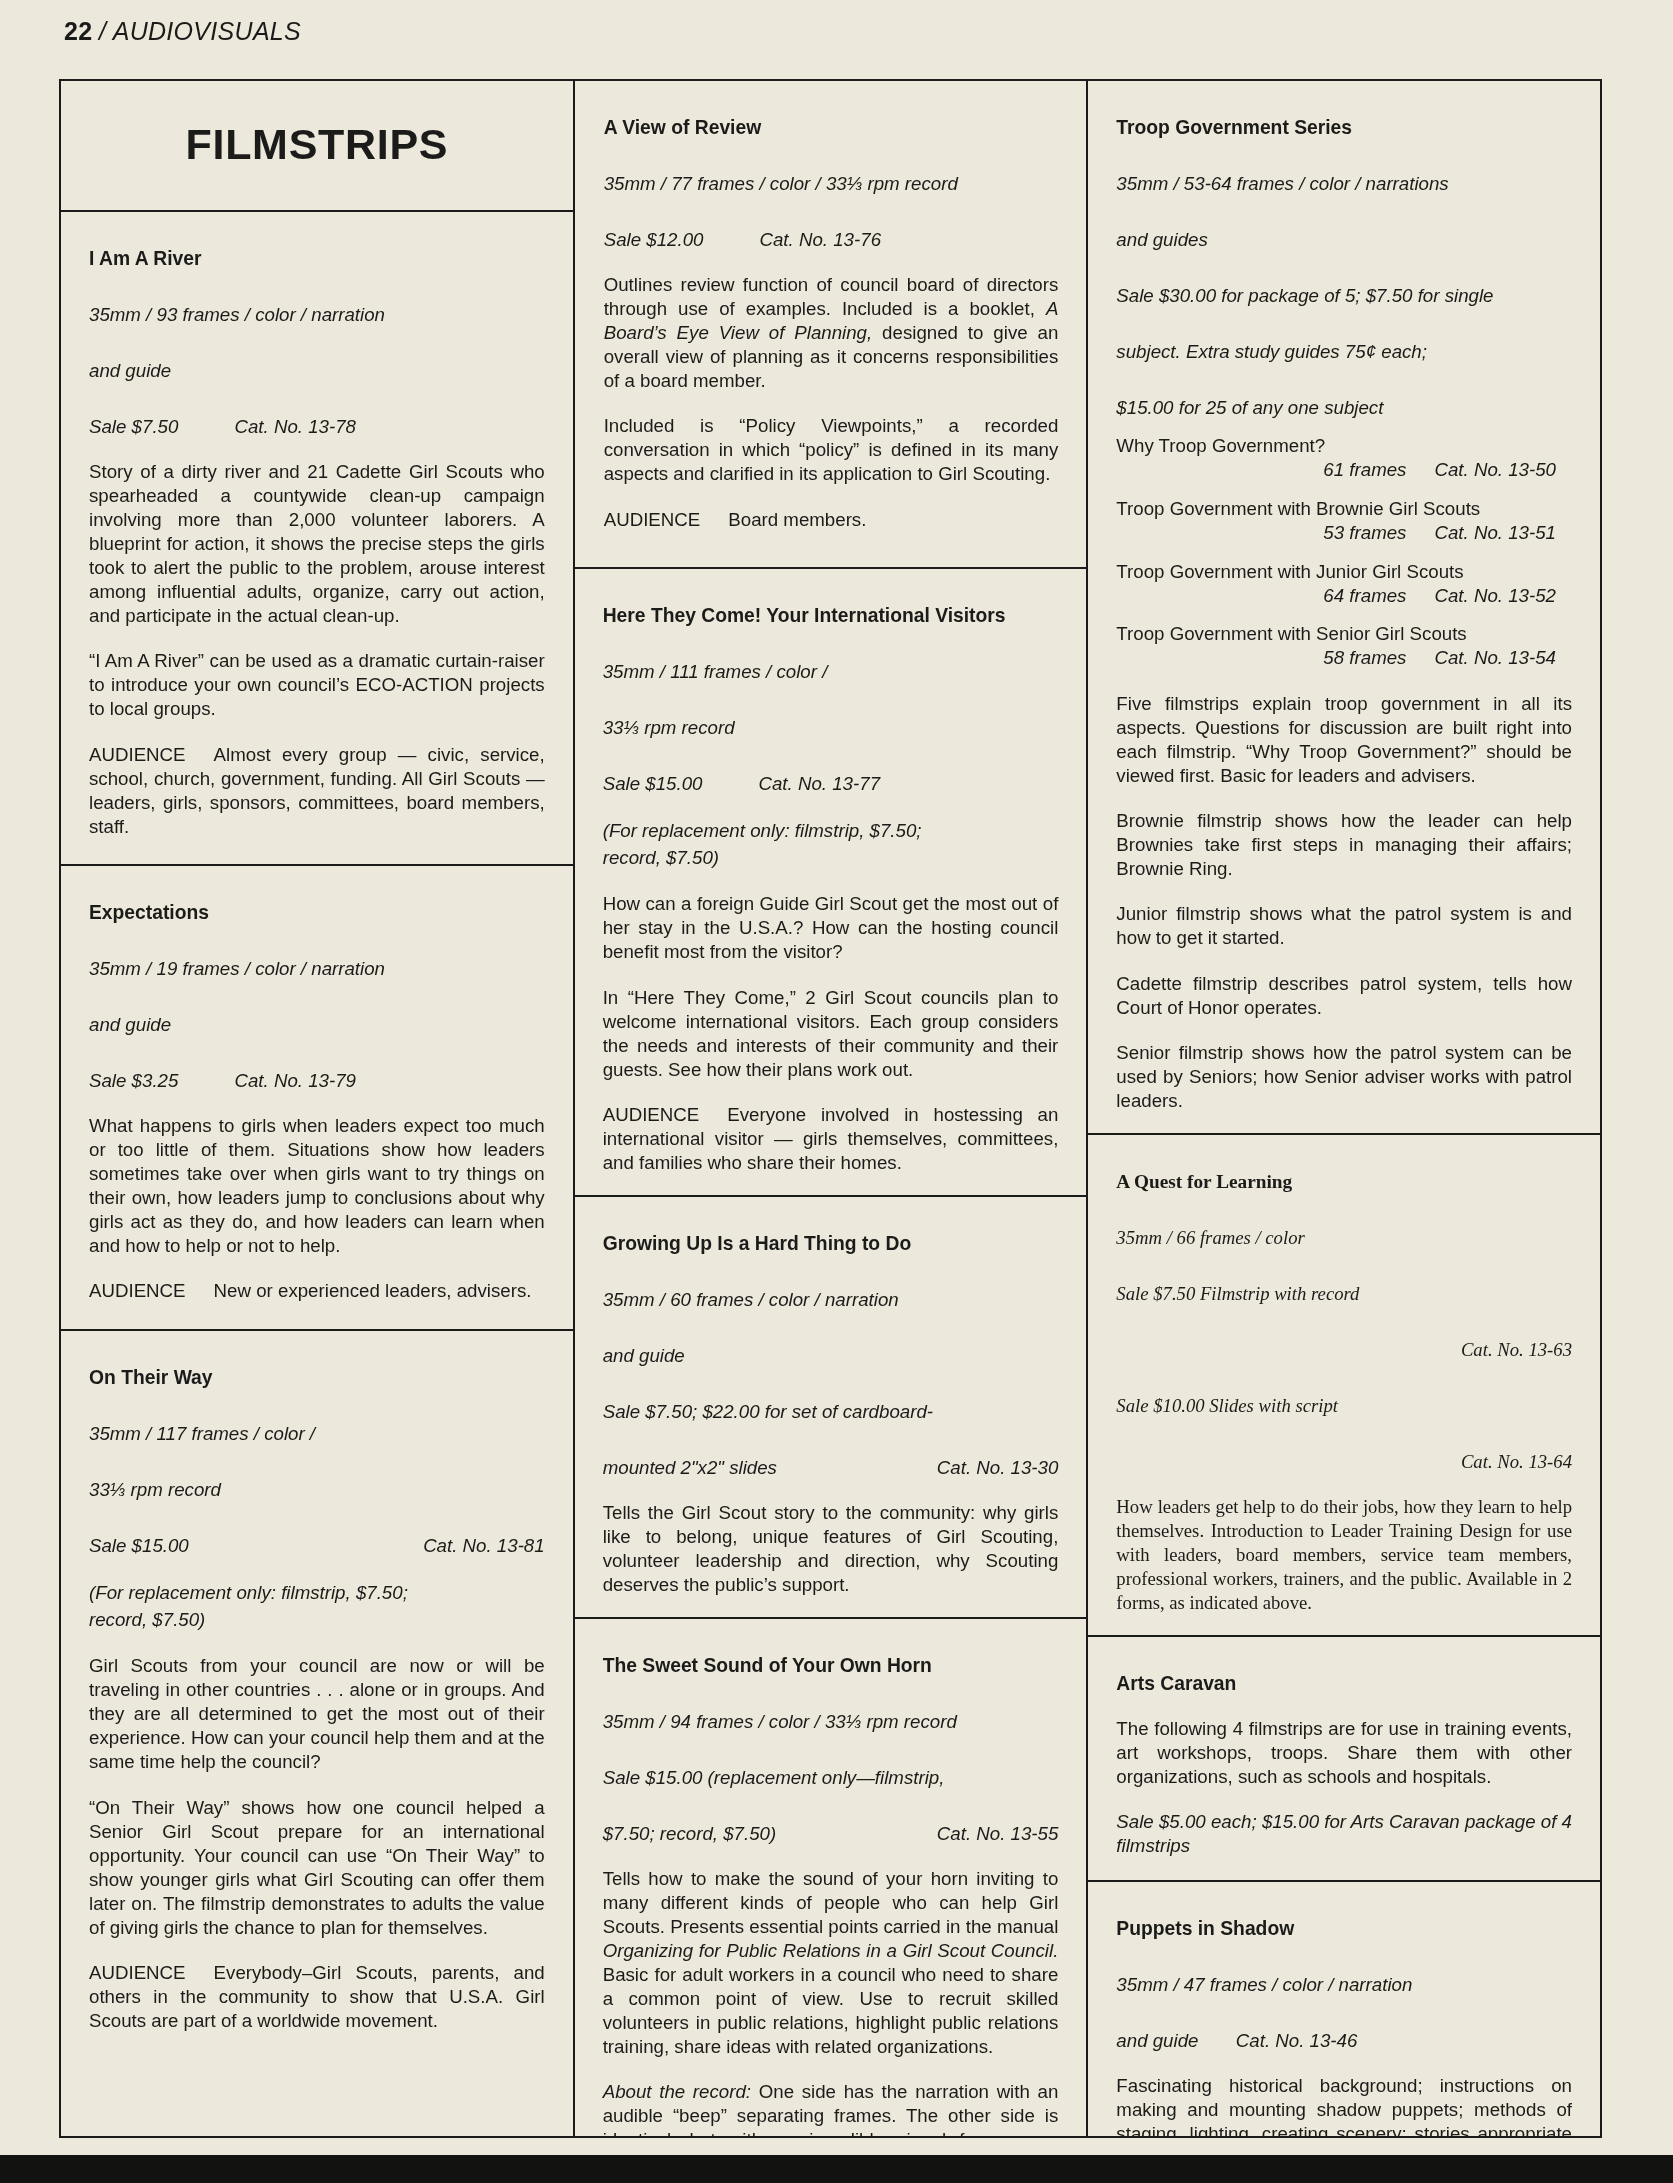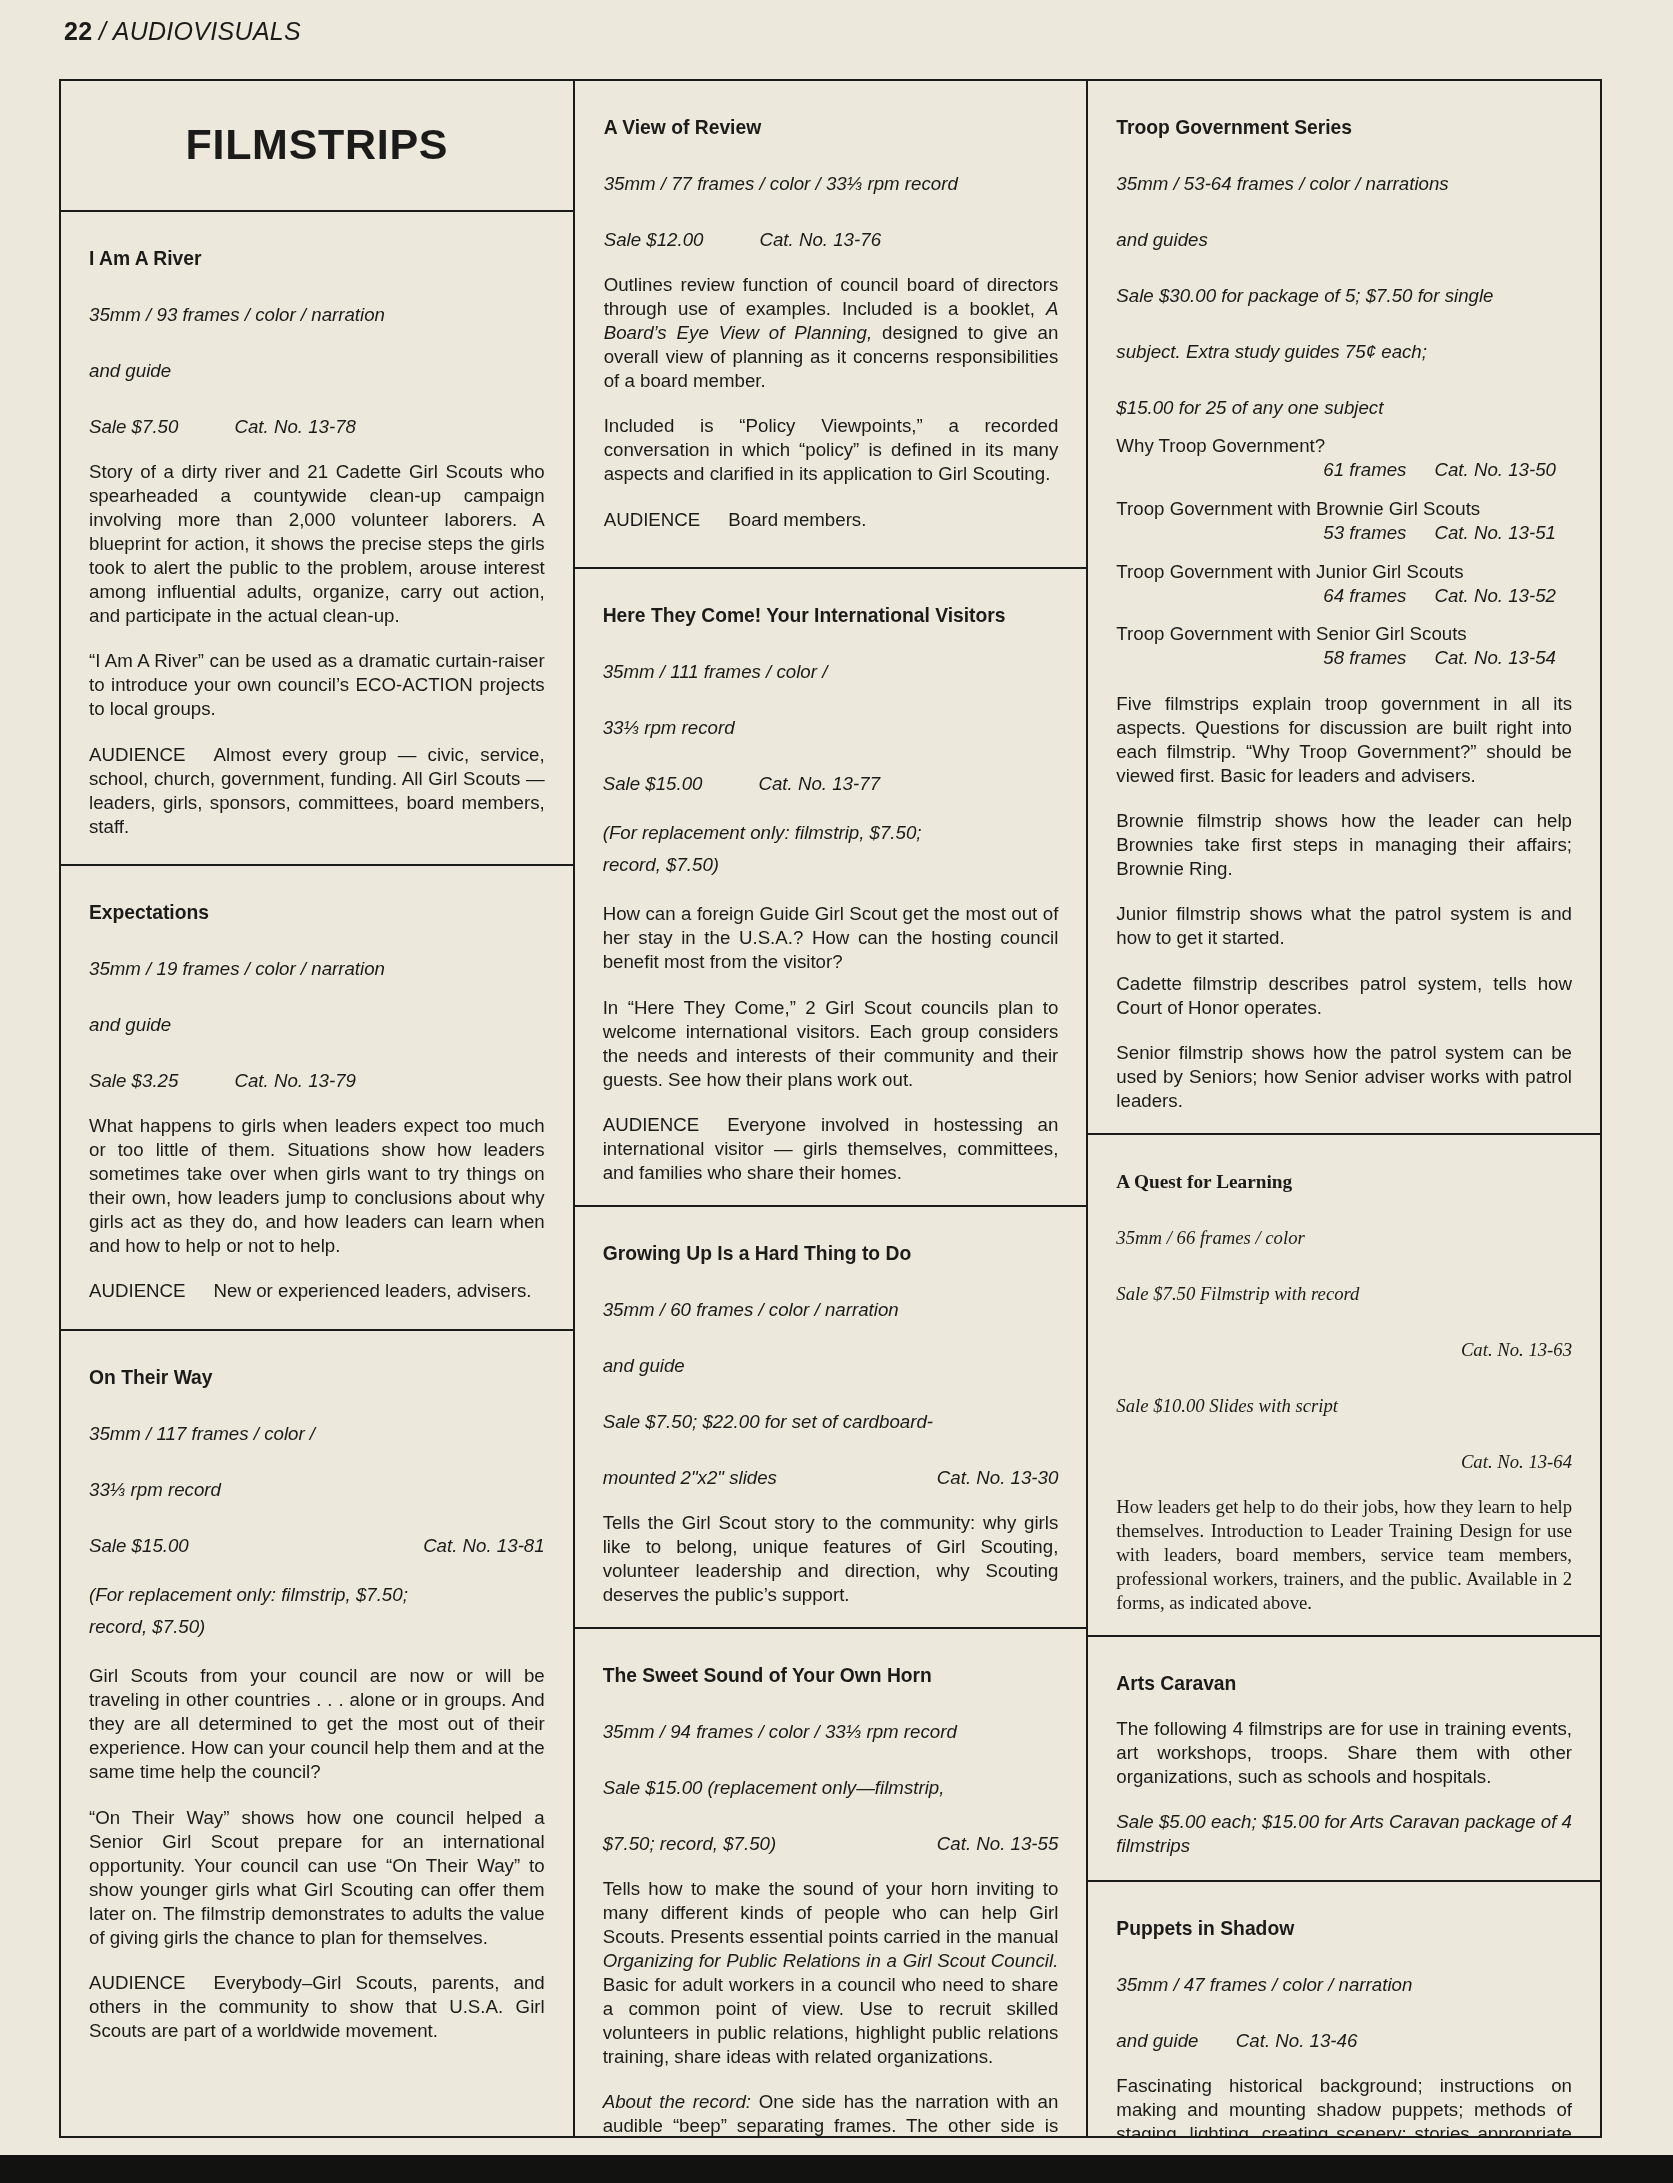--- a/index.html
+++ b/index.html
@@ -29,21 +29,21 @@
 
   .entry { border-bottom:2px solid #1b1b19; padding:20px 28px 20px 28px; overflow:hidden; }
   .col .entry:last-child { border-bottom:none; flex:1; }
 
   .entry-title { font-size:19.3px; font-weight:bold; margin:14.7px 0 20px; line-height:24px; }
 
   .spec-line { font-style:italic; font-size:18.7px; line-height:24px;margin-top:32px; }
   .spec-line.split { display:flex; justify-content:space-between; }
   .spec-line.right { text-align:right; }
 
-  .note { font-style:italic; font-size:18.7px; line-height:32px; margin-top:21.3px; white-space:pre-line; }
+  .note { font-style:italic; font-size:18.7px; line-height:27px; margin-top:21.3px; white-space:pre-line; }
 
   .sub-item { margin-top:14.7px; }
   .sub-item:first-of-type { margin-top:17.3px; }
   .sub-name { font-size:18.7px; line-height:24px; }
   .sub-detail { font-style:italic; font-size:18.7px; line-height:24px; text-align:right; padding-right:16px; }
 
   p.body { font-size:18.7px; line-height:24px; text-align:justify; margin-top:21.3px; }
   .it { font-style:italic; }
 
   

